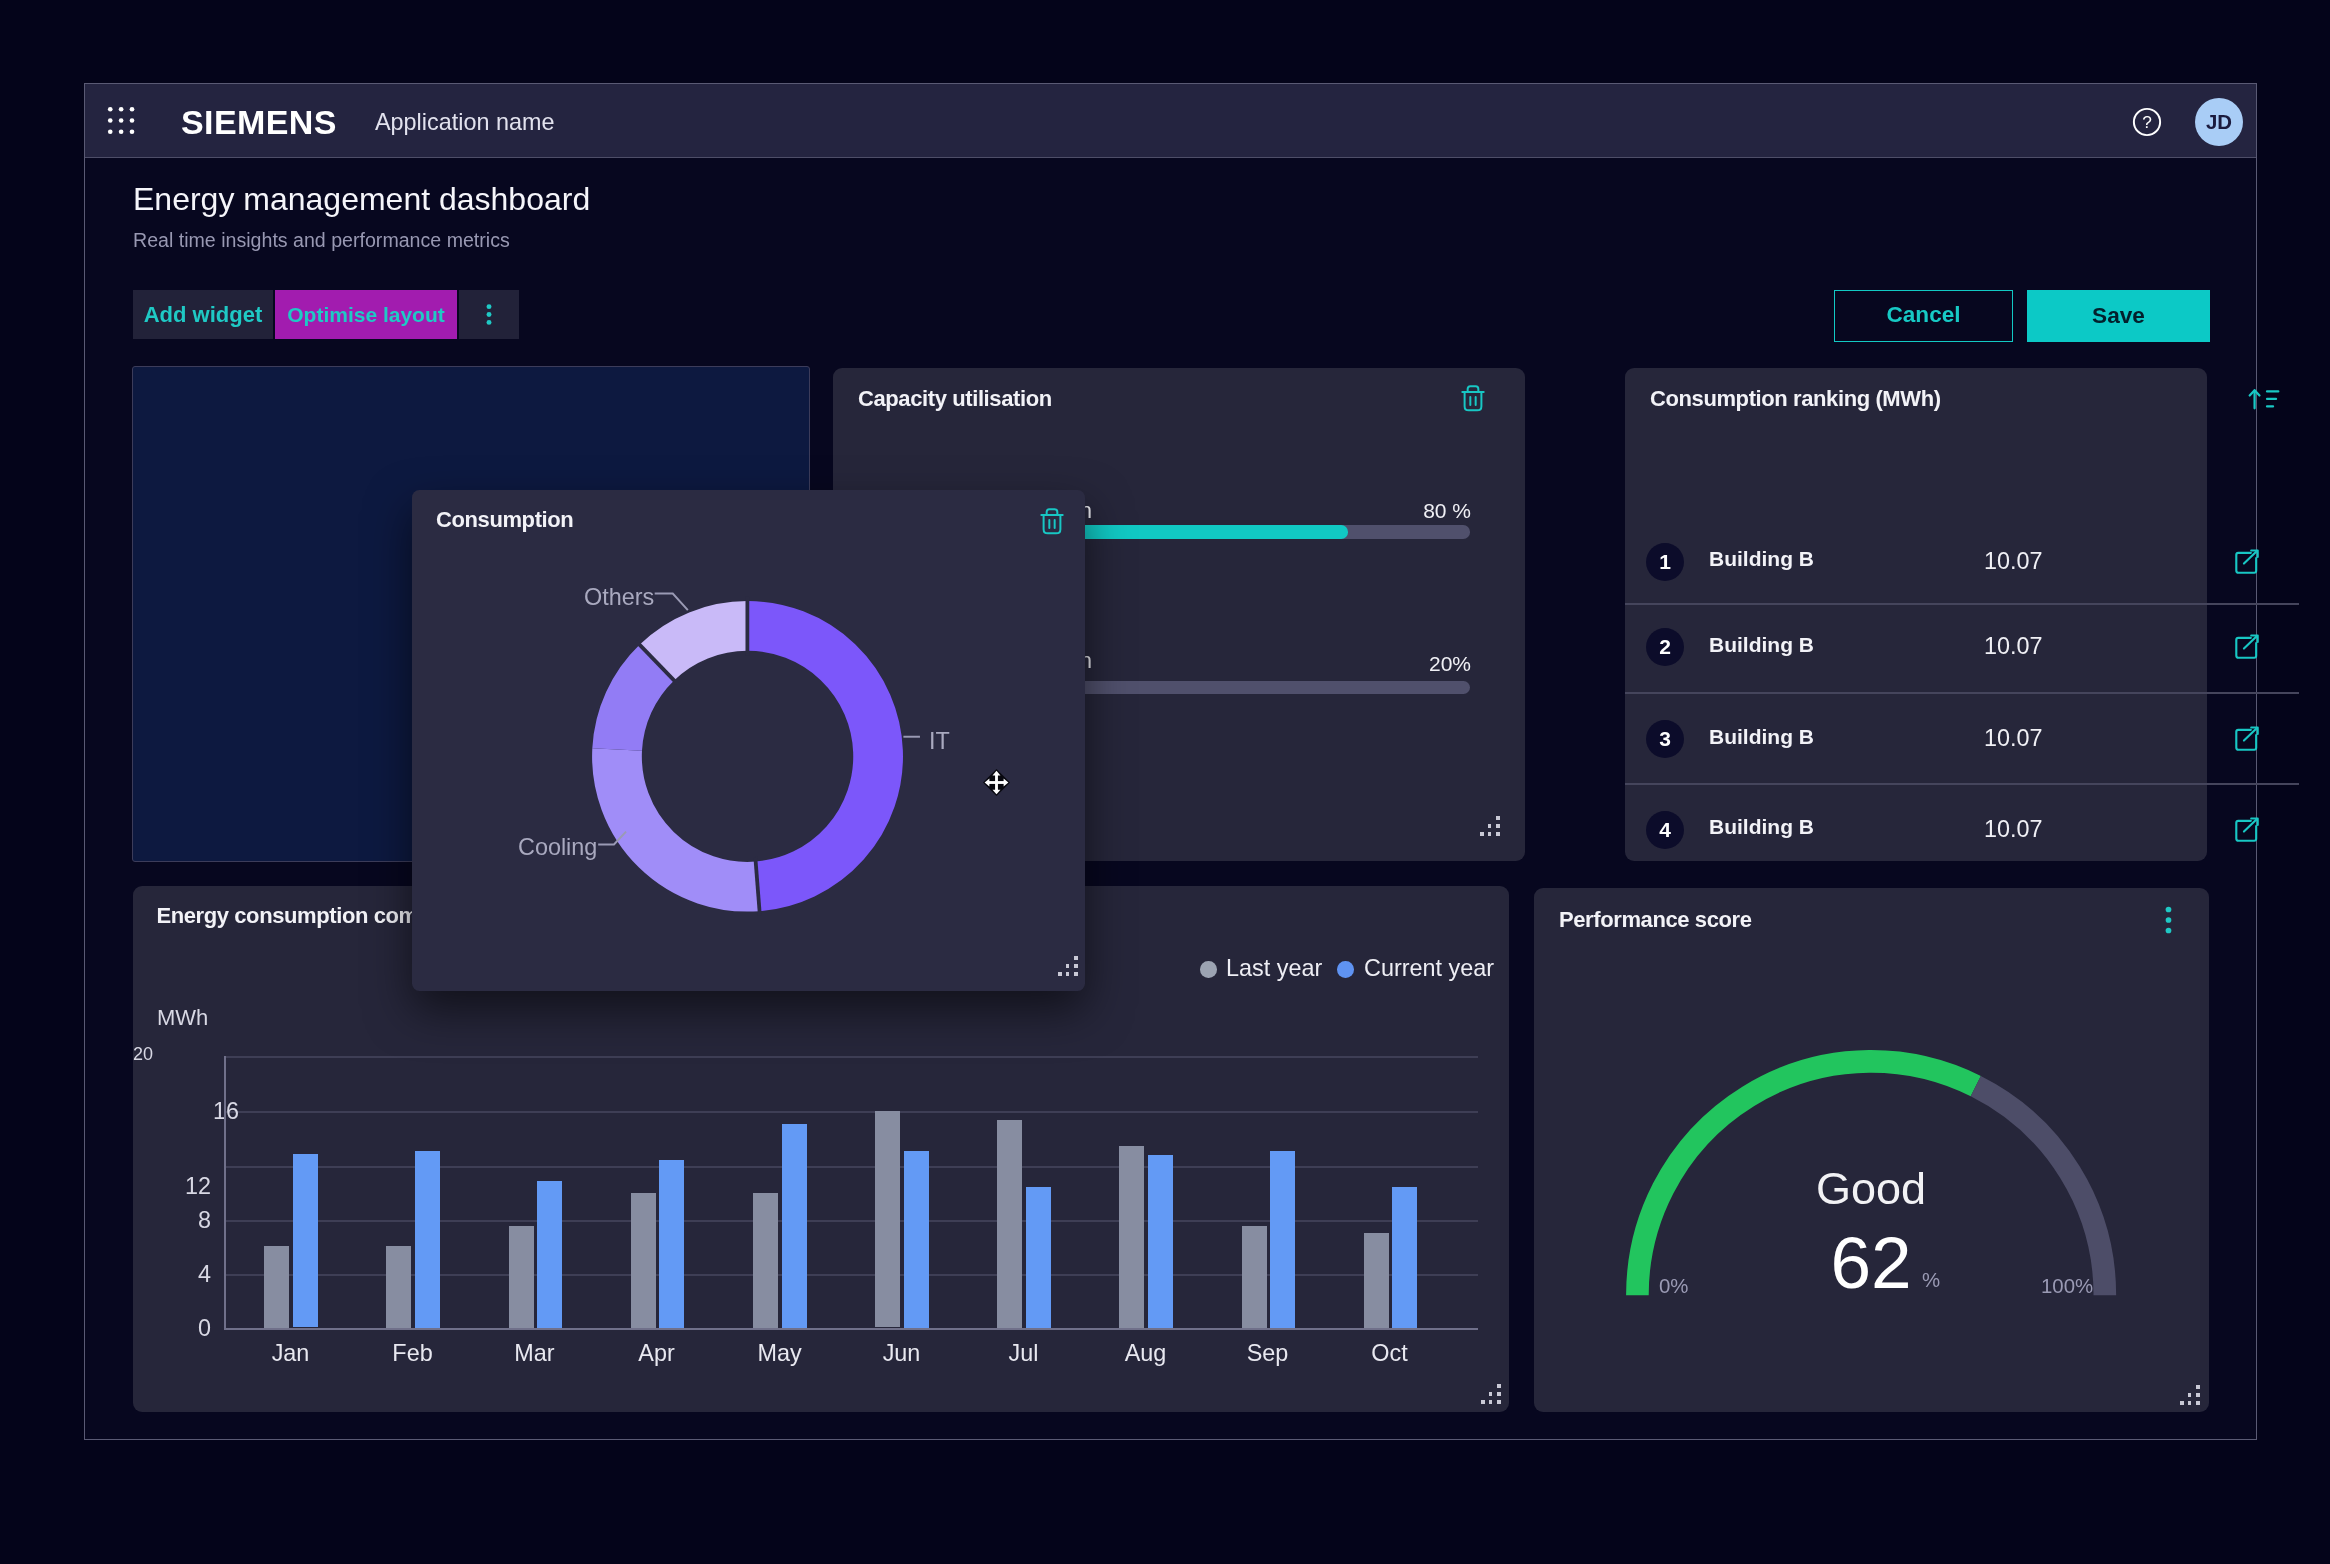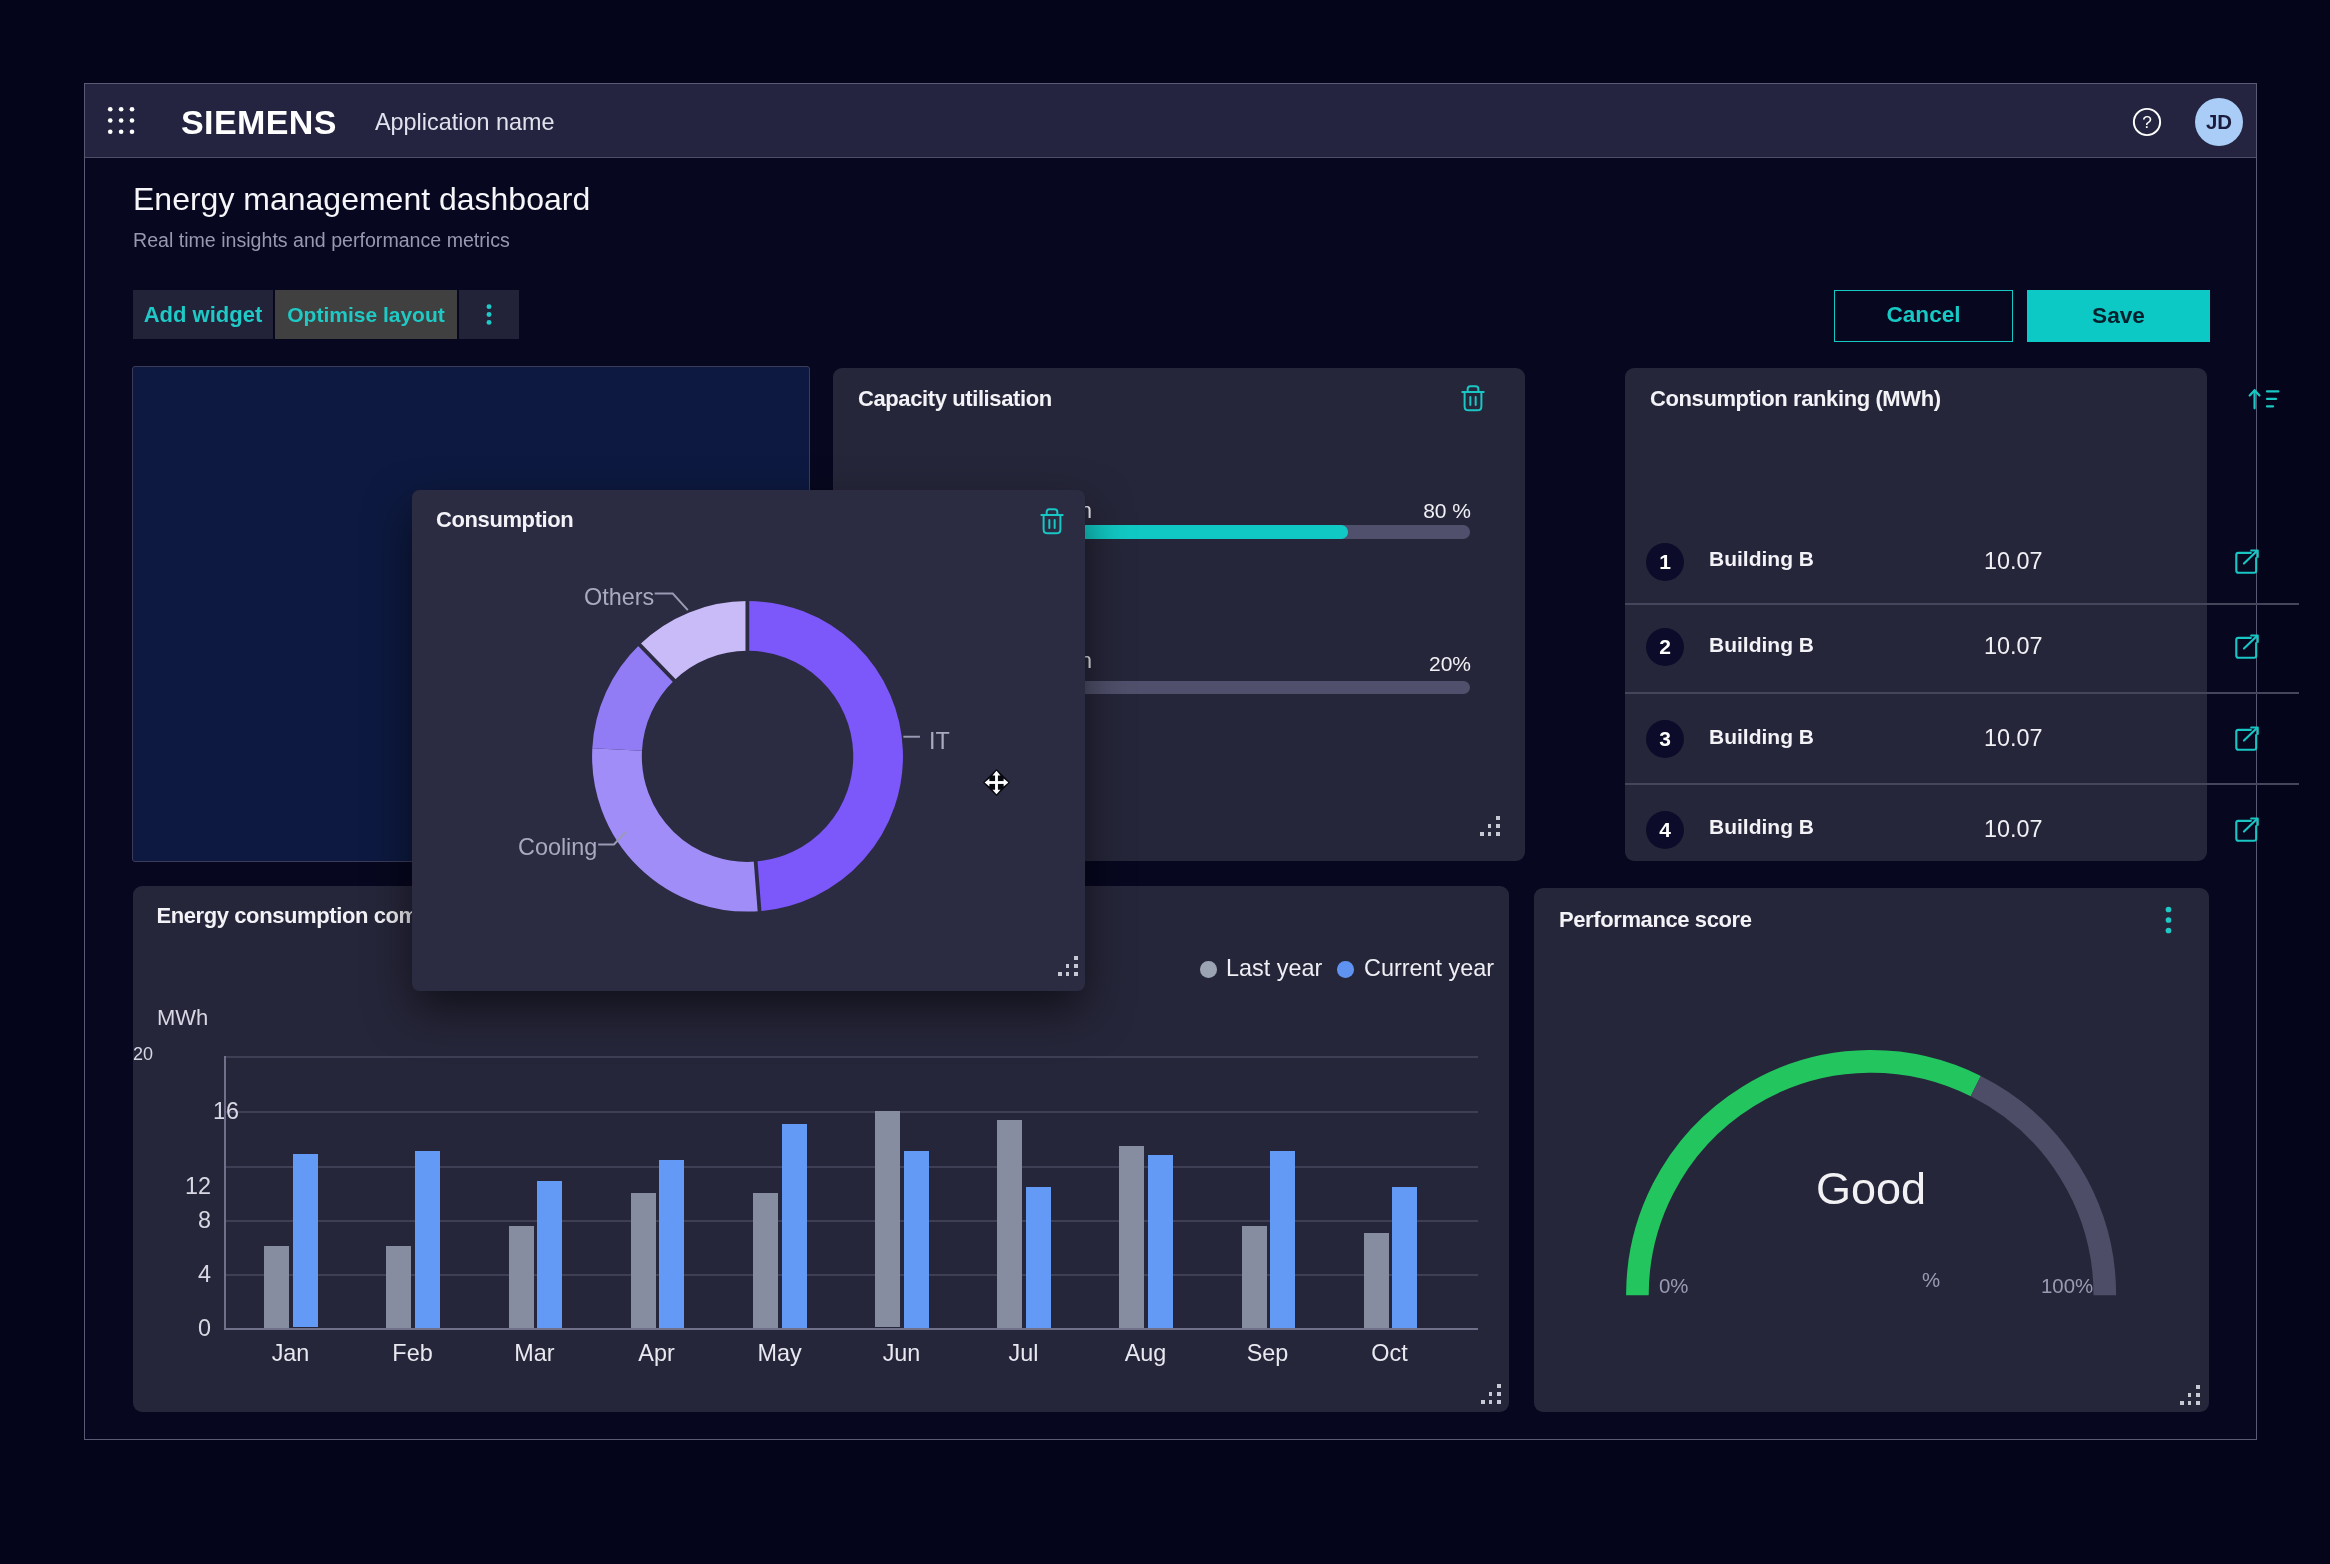--- a/index.html
+++ b/index.html
@@ -33,21 +33,21 @@
 <div class="abs" style="left:181px; top:103px; font-size:34px; font-weight:bold; color:#ffffff; letter-spacing:0.4px;">SIEMENS</div>
 <div class="abs" style="left:375px; top:109px; font-size:23.4px; color:#e2e2ee;">Application name</div>
 <svg class="abs" style="left:2132px; top:107px;" width="30" height="30" viewBox="0 0 40 40">
   <circle cx="20" cy="20" r="17.5" fill="none" stroke="#ffffff" stroke-width="2.6"></circle>
   <text x="20" y="28" font-size="23" fill="#ffffff" text-anchor="middle" font-family="Liberation Sans">?</text>
 </svg>
 <div class="abs" style="left:2195px; top:98px; width:48px; height:48px; border-radius:50%; background:#a9cdf6; color:#1b1b3e; font-size:20.4px; font-weight:bold; text-align:center; line-height:48px;">JD</div>
 <div class="abs" style="left:133px; top:181px; font-size:32px; color:#f5f5fa;">Energy management dashboard</div>
 <div class="abs" style="left:133px; top:229px; font-size:19.6px; color:#9898b2;">Real time insights and performance metrics</div>
 <div class="abs" style="left:133px; top:290px; width:140px; height:49px; background:#222239; color:#1fc9c5; font-size:22px; font-weight:bold; text-align:center; line-height:49px;">Add widget</div>
-<div class="abs" style="left:275px; top:290px; width:182px; height:49px; background:#404040; color:#1fc9c5; font-size:21px; font-weight:bold; text-align:center; line-height:49px;">Optimise layout</div>
+<div class="abs" style="left:275px; top:290px; width:182px; height:49px; background:#a21caf; color:#1fc9c5; font-size:21px; font-weight:bold; text-align:center; line-height:49px;">Optimise layout</div>
 <div class="abs" style="left:459px; top:290px; width:60px; height:49px; background:#222239;">
   <svg width="60" height="49" viewBox="0 0 80 65">
       <g fill="#1fc9c5">
         <circle cx="40" cy="22" r="3.3"></circle>
         <circle cx="40" cy="32.5" r="3.3"></circle>
         <circle cx="40" cy="43" r="3.3"></circle>
       </g>
     </svg>
 </div>
 <div class="abs" style="left:1834px; top:290px; width:179px; height:52px; border:1.9px solid #12c9c4; color:#17c9c5; font-size:22.6px; font-weight:bold; text-align:center; line-height:48px;">Cancel</div>
@@ -204,20 +204,21 @@
         <circle cx="14" cy="10" r="3.8"></circle>
         <circle cx="14" cy="24" r="3.8"></circle>
         <circle cx="14" cy="38" r="3.8"></circle>
       </g>
     </svg>
   <svg class="abs" style="left:0; top:0;" width="675" height="524" viewBox="0 0 895 695">
     <path d="M 137.0 540.0 A 310 310 0 0 1 585.8 262.8" stroke="#22c55e" stroke-width="30" fill="none"></path>
     <path d="M 585.8 262.8 A 310 310 0 0 1 757.0 540.0" stroke="#4d4d68" stroke-width="30" fill="none"></path>
   </svg>
   <div class="abs" style="left:186px; top:275px; width:302px; font-size:45px; color:#f2f2f5; text-align:center;">Good</div>
+  <div class="abs" style="left:186px; top:333px; width:302px; font-size:73px; color:#ffffff; text-align:center;">62</div>
   <div class="abs" style="left:388px; top:381px; font-size:20.4px; color:#9a9ab4;">%</div>
   <div class="abs" style="left:125px; top:387px; font-size:20.4px; color:#9a9ab4;">0%</div>
   <div class="abs" style="left:507px; top:387px; font-size:20.4px; color:#9a9ab4;">100%</div>
   <div class="handle" style="left:646px; top:497px;">
     <i style="left:16px; top:0;"></i>
     <i style="left:7.5px; top:8.3px;"></i>
       <i style="left:16px; top:8.3px;"></i>
     <i style="left:0; top:16px;"></i>
       <i style="left:7.5px; top:16px;"></i>
       <i style="left:16px; top:16px;"></i>

